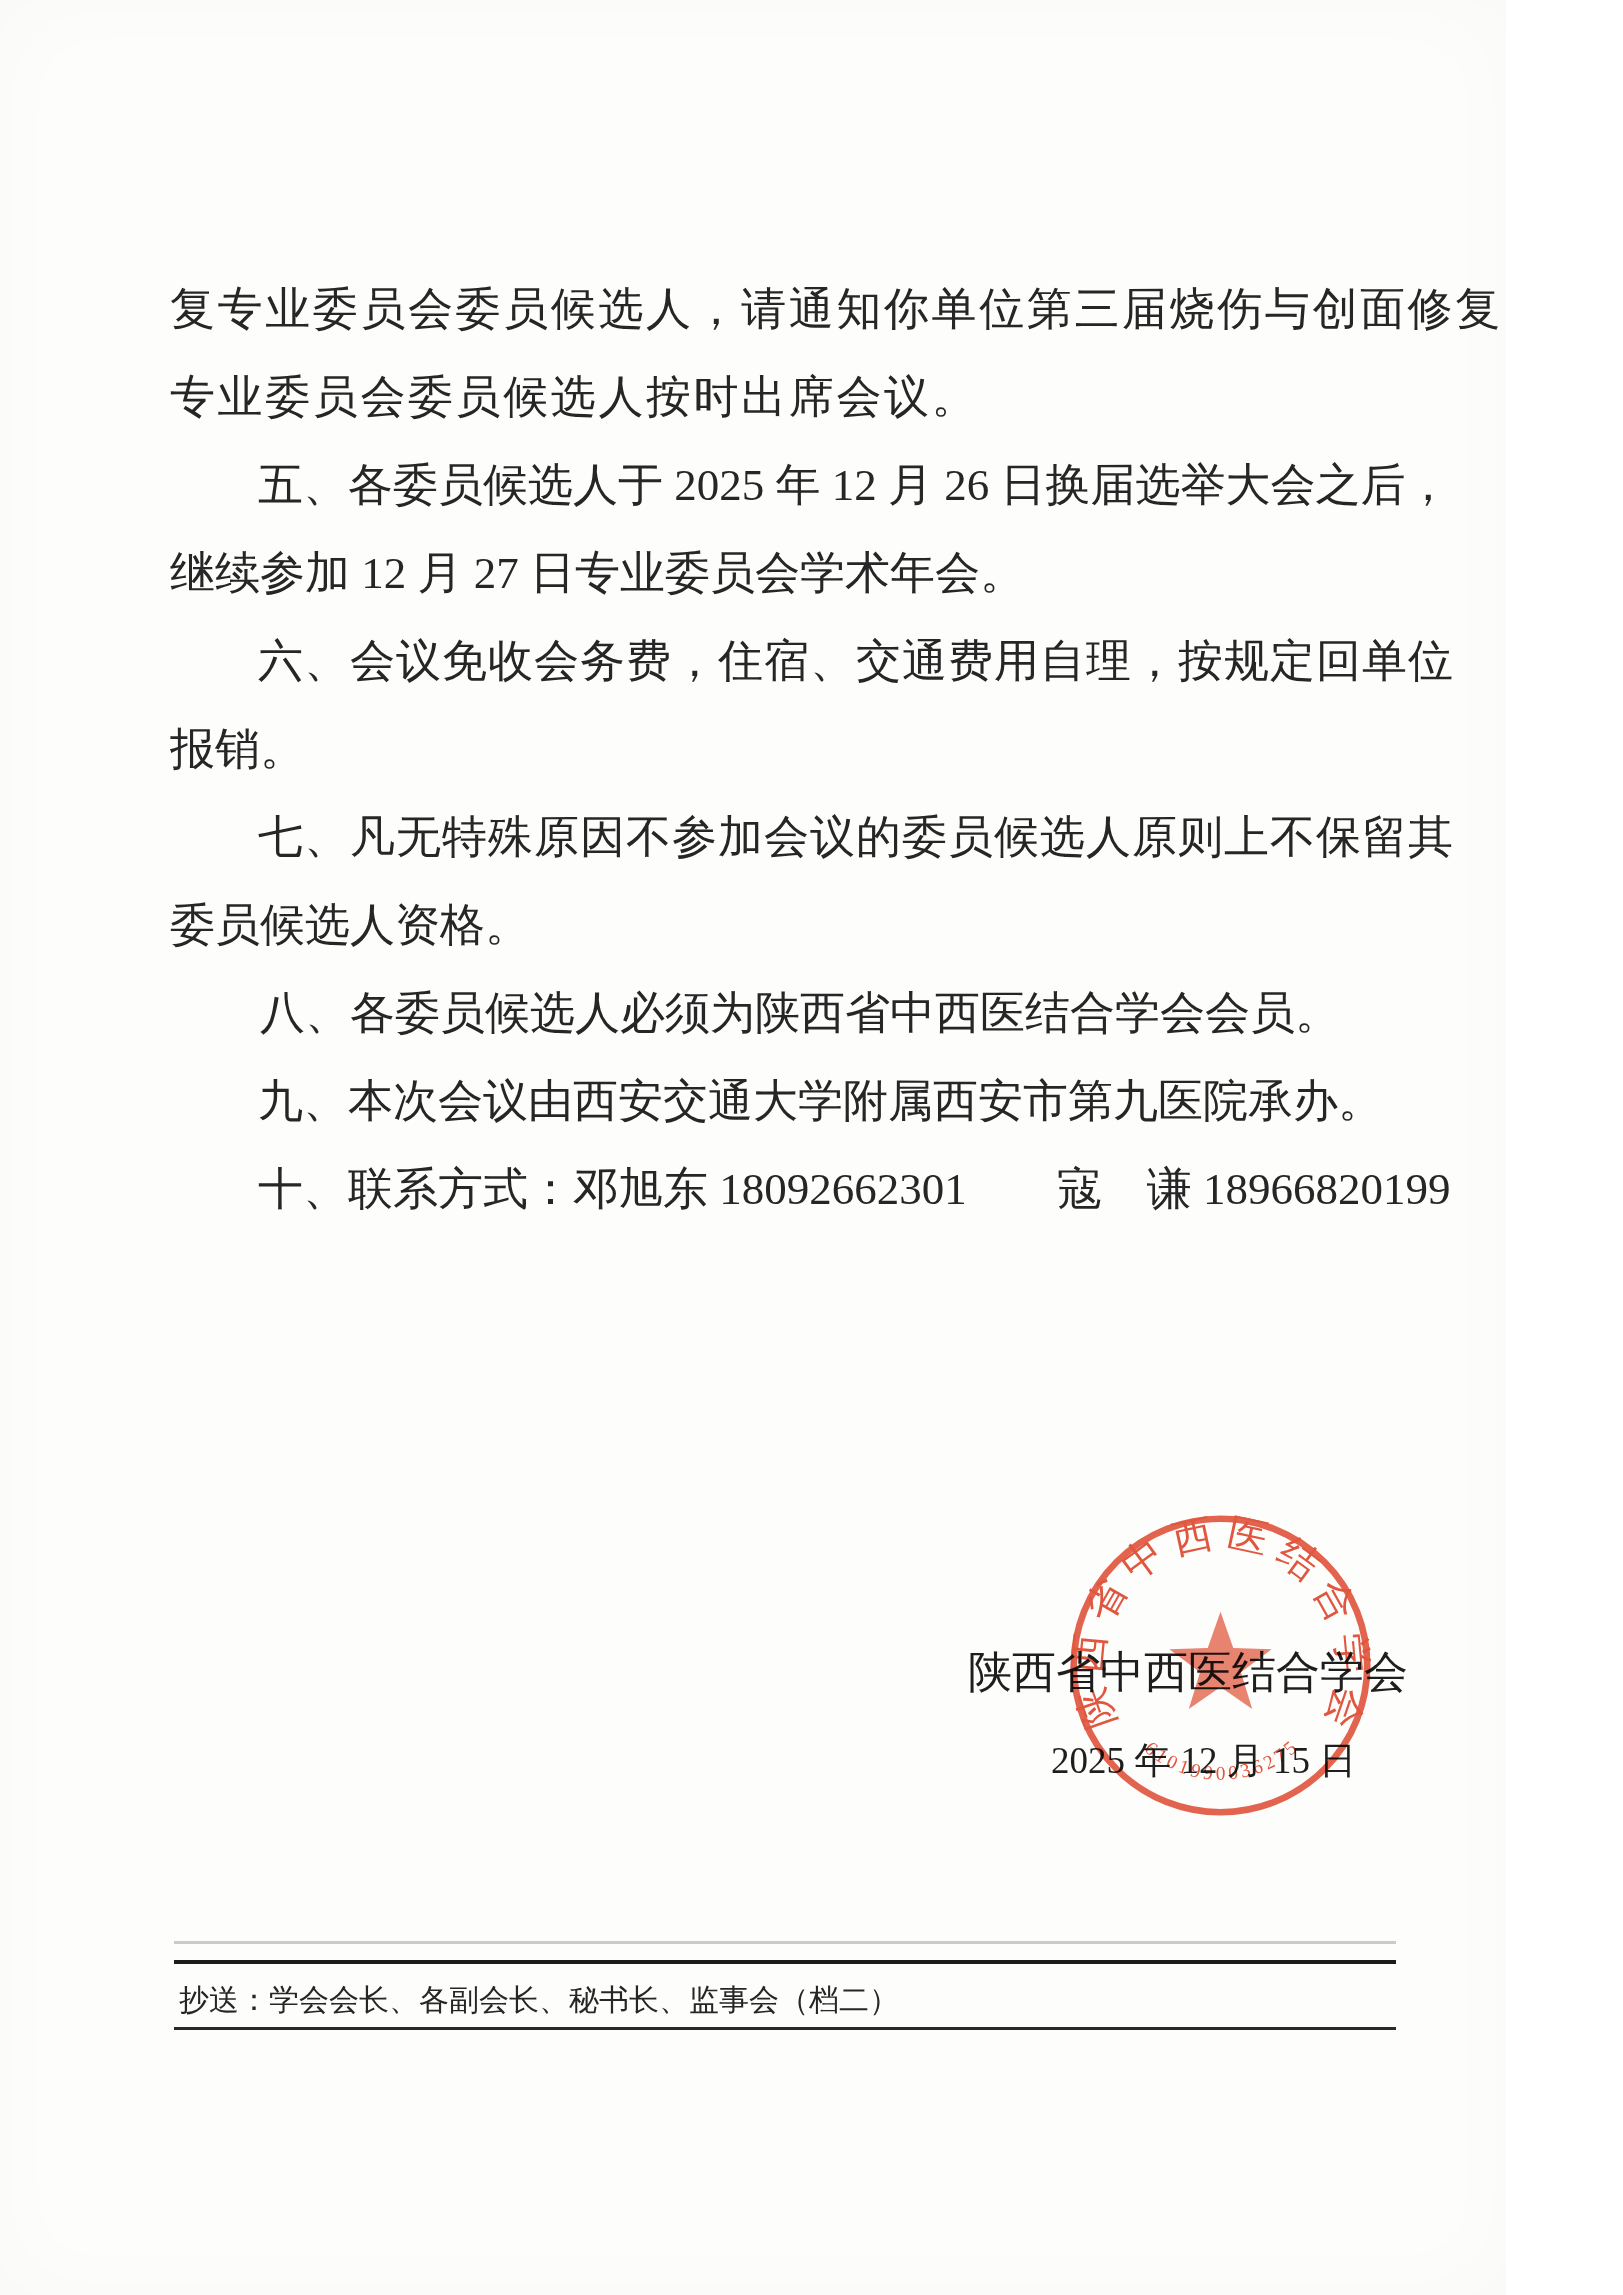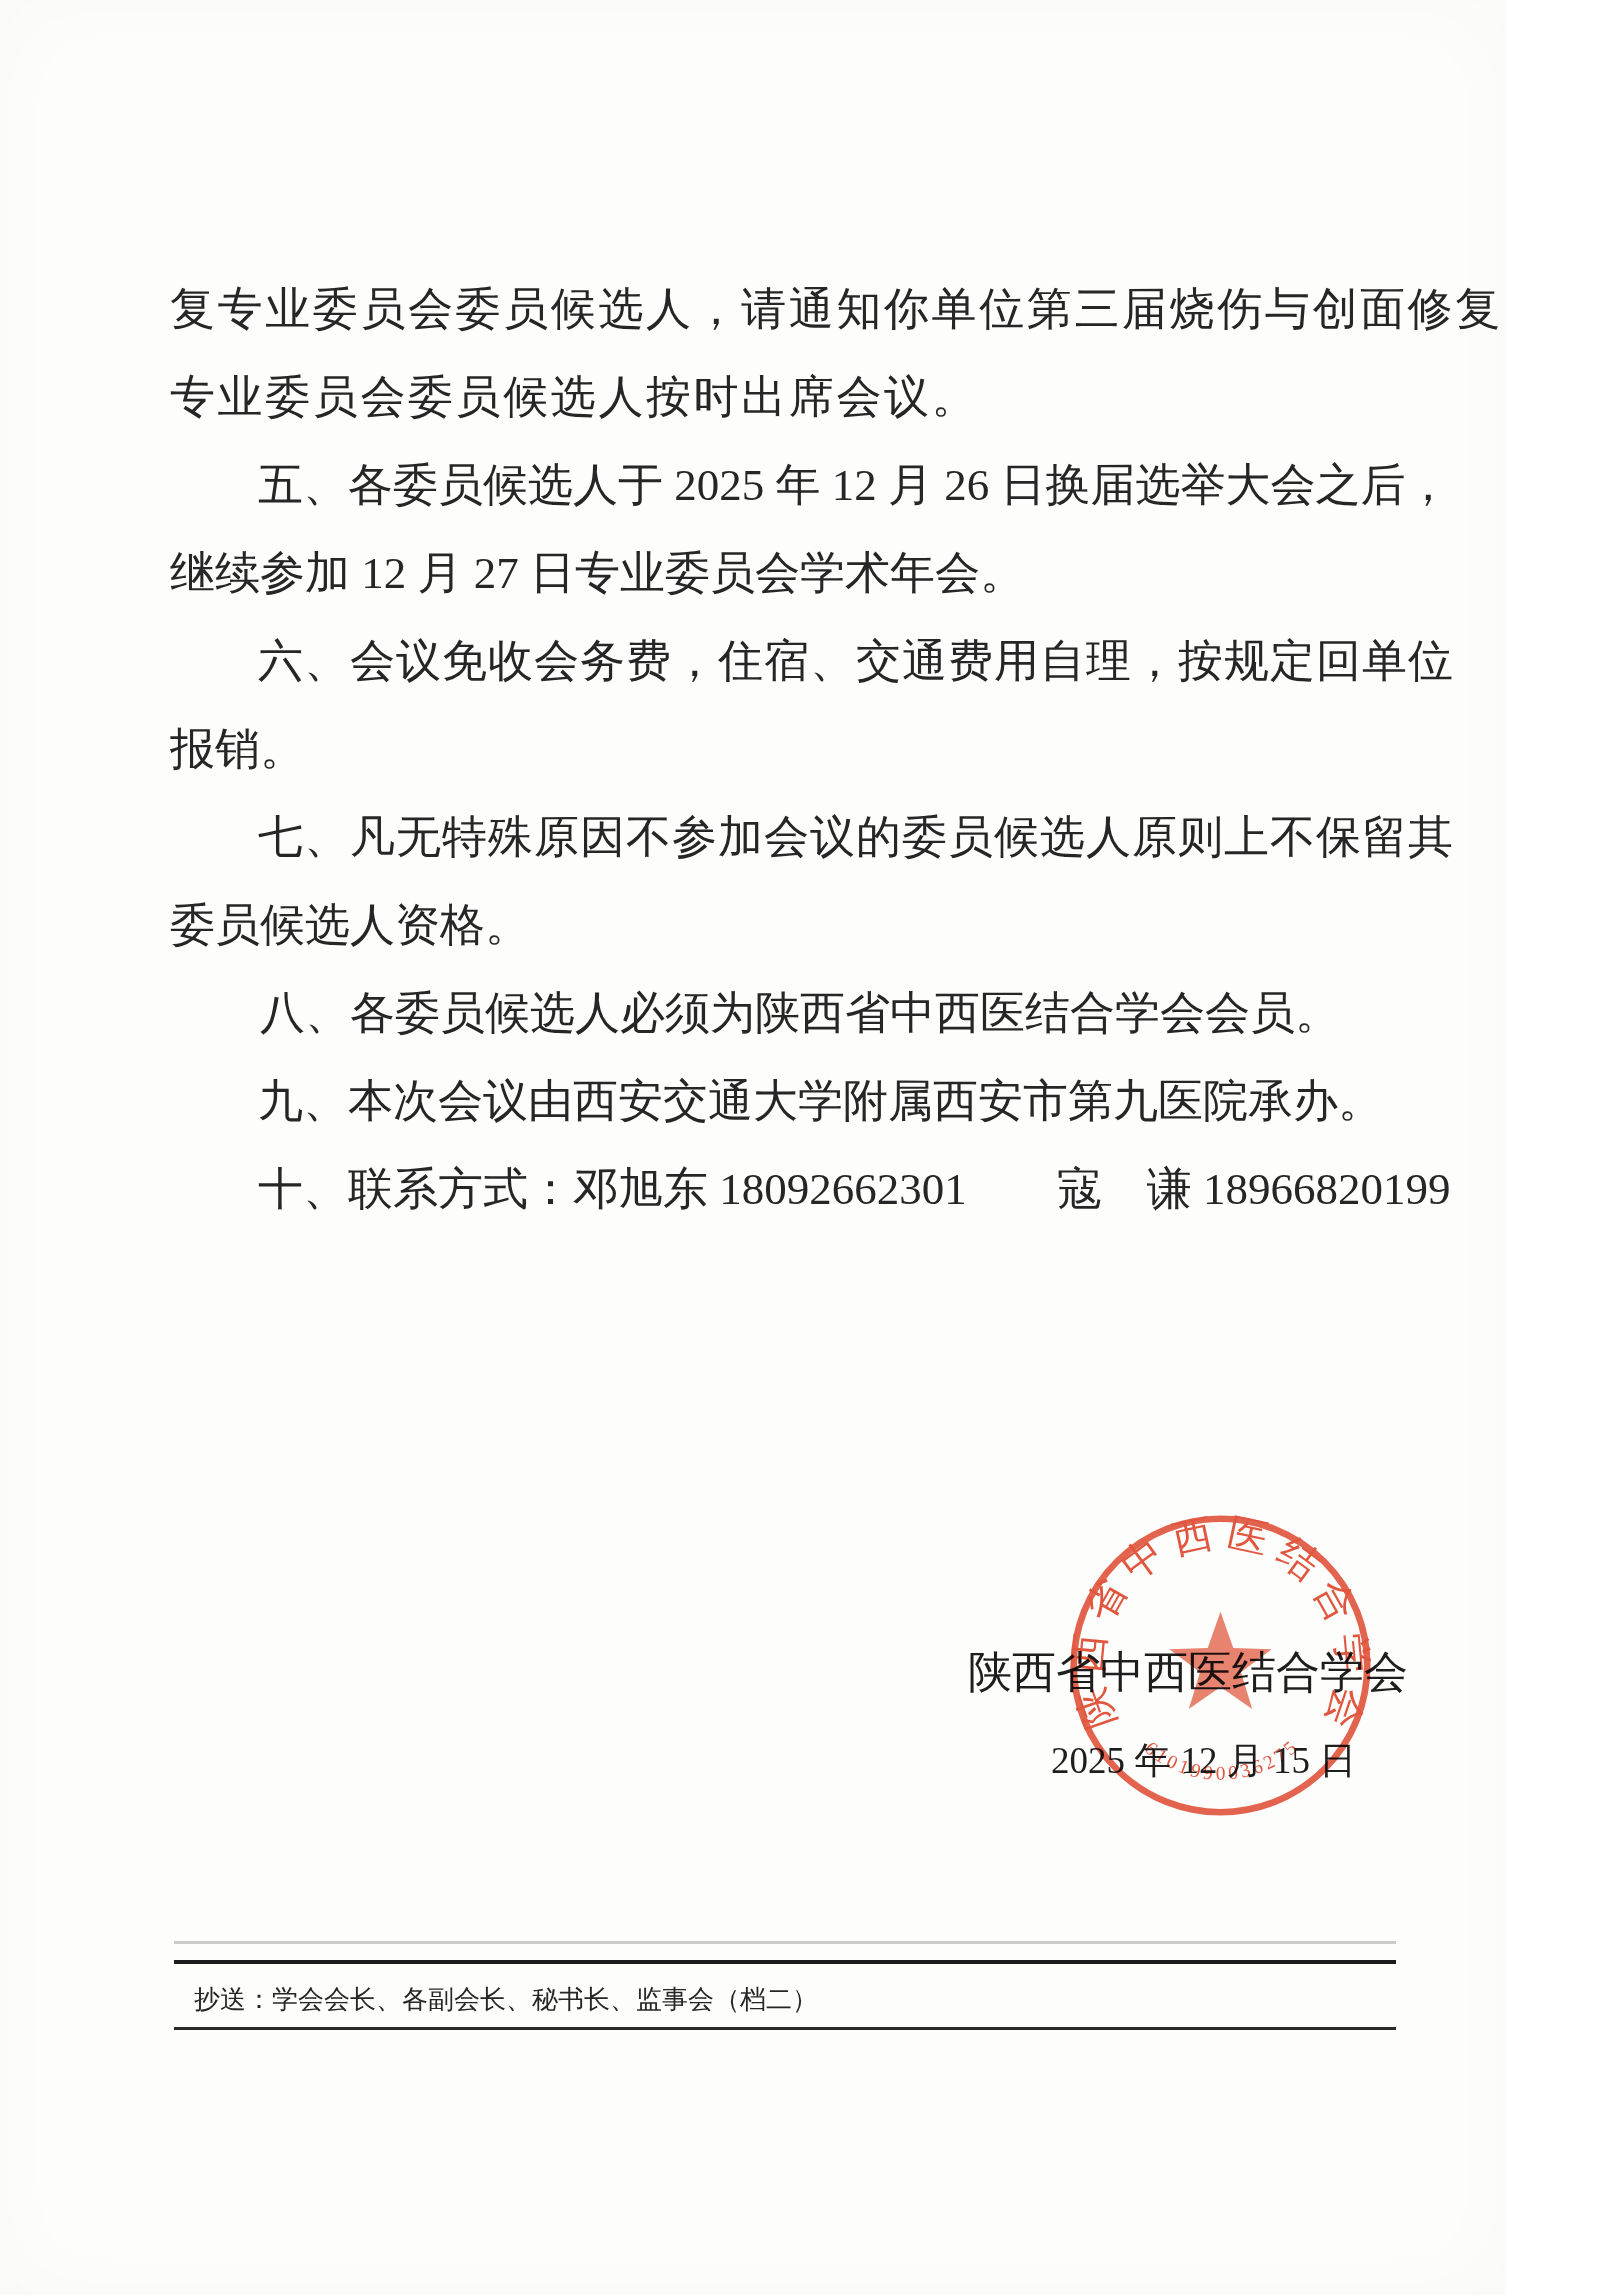--- a/index.html
+++ b/index.html
@@ -46,23 +46,23 @@
   .rule {
     position: absolute;
     left: 174px;
     width: 1222px;
   }
   .rule-ghost { top: 1941px; height: 2.6px; background: #cbcbcb; }
   .rule-top   { top: 1960px; height: 3.6px; background: #1c1c1c; }
   .rule-bot   { top: 2027px; height: 3.1px; background: #2a2a2a; }
   .cc {
     position: absolute;
-    left: 194px;
+    left: 179px;
     top: 1972px;
-    font-size: 26px;
+    font-size: 30px;
     line-height: 55px;
     color: #262626;
     white-space: pre;
   }
   .seal {
     position: absolute;
     left: 1062px;
     top: 1512px;
     width: 317px;
     height: 307px;

